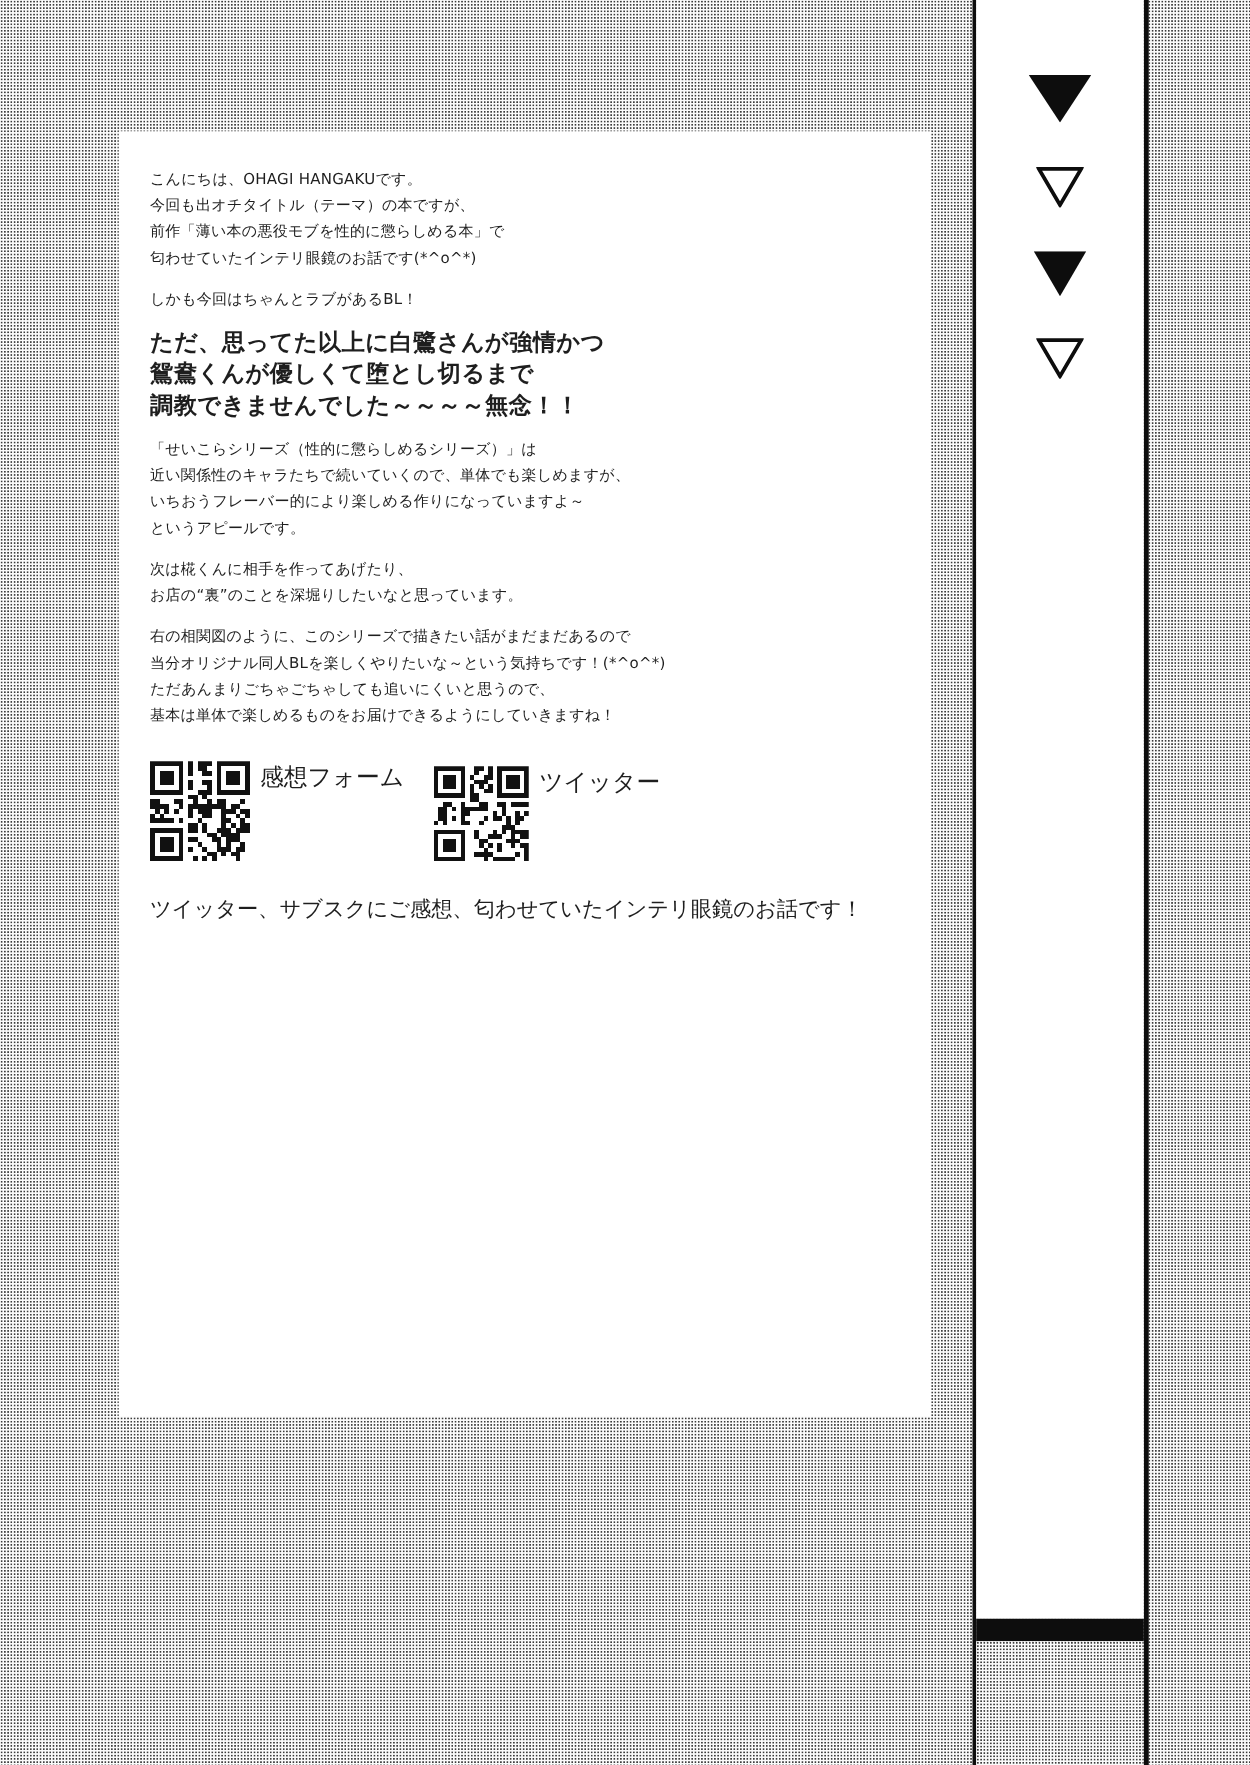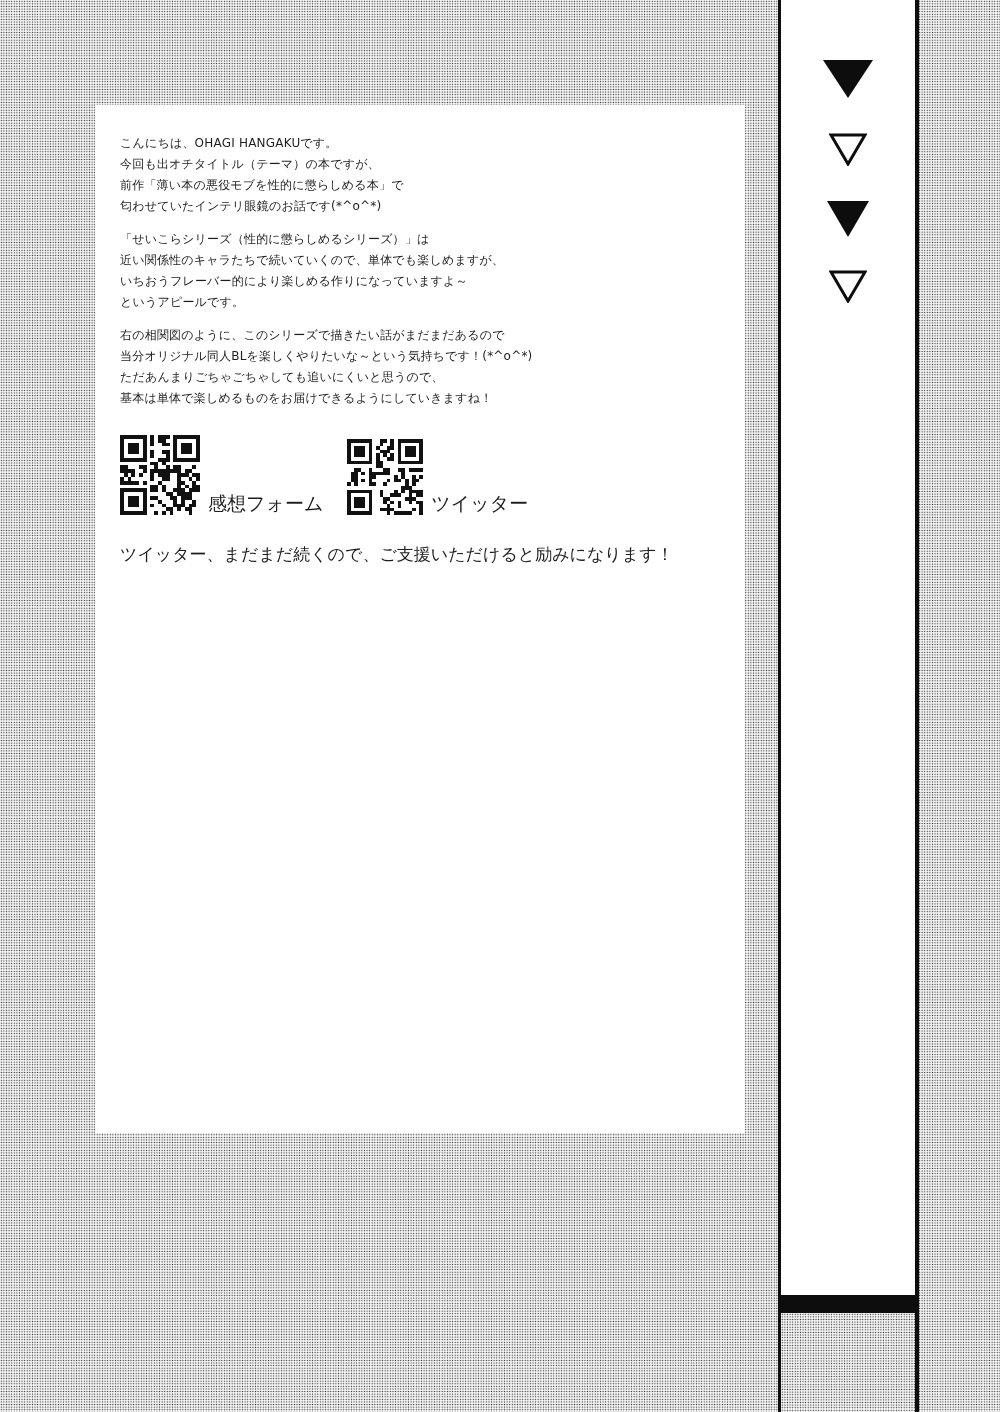--- a/index.html
+++ b/index.html
@@ -16,21 +16,21 @@
   }
   .page{position:absolute;inset:0;}
   
   .content-box{
     position:absolute;left:95px;top:105px;width:650px;height:1028px;
     background:#ffffff;box-sizing:border-box;padding:28px 18px 0 25px;
   }
   .para{margin:0 0 12px 0;font-size:12px;line-height:21px;white-space:nowrap;letter-spacing:0.2px;}
   .para.bold{font-weight:700;font-size:18.5px;line-height:25px;letter-spacing:0.4px;}
   .qr-row{display:flex;align-items:flex-end;margin-top:26px;}
-  .qr-item{display:flex;align-items:flex-end;}
+  .qr-item{display:flex;}
   .qr-item + .qr-item{margin-left:24px;}
   .qr-label{margin-left:8px;margin-bottom:2px;font-size:19px;white-space:nowrap;}
   .footer-note{margin:24px 0 0 0;font-size:17px;line-height:22px;white-space:nowrap;}
   
   .right-strip{
     position:absolute;left:778px;top:0;width:141px;height:1412px;box-sizing:border-box;
     border-left:3px solid #0d0d0d;border-right:4px solid #0d0d0d;
   }
   .strip-white{position:absolute;left:0;top:0;width:100%;height:1295px;background:#fff;}
   .strip-bar{position:absolute;left:0;top:1295px;width:100%;height:18px;background:#0d0d0d;}
@@ -38,21 +38,24 @@
   .tri{position:absolute;left:50%;transform:translateX(-50%);line-height:0;}
 </style>
 </head>
 <body>
 
 <div class="page dots">
 
   <div class="content-box">
     <div id="paragraphs">
         <p class="para normal">こんにちは、OHAGI HANGAKUです。<br>今回も出オチタイトル（テーマ）の本ですが、<br>前作「薄い本の悪役モブを性的に懲らしめる本」で<br>匂わせていたインテリ眼鏡のお話です(*^o^*)</p>
+        <p class="para normal">しかも今回はちゃんとラブがあるBL！</p>
+        <p class="para bold">ただ、思ってた以上に白鷺さんが強情かつ<br>鴛鴦くんが優しくて堕とし切るまで<br>調教できませんでした～～～～無念！！</p>
         <p class="para normal">「せいこらシリーズ（性的に懲らしめるシリーズ）」は<br>近い関係性のキャラたちで続いていくので、単体でも楽しめますが、<br>いちおうフレーバー的により楽しめる作りになっていますよ～<br>というアピールです。</p>
+        <p class="para normal">次は椛くんに相手を作ってあげたり、<br>お店の“裏”のことを深堀りしたいなと思っています。</p>
         <p class="para normal">右の相関図のように、このシリーズで描きたい話がまだまだあるので<br>当分オリジナル同人BLを楽しくやりたいな～という気持ちです！(*^o^*)<br>ただあんまりごちゃごちゃしても追いにくいと思うので、<br>基本は単体で楽しめるものをお届けできるようにしていきますね！</p>
       </div>
 
     <div class="qr-row">
       <div class="qr-item">
         <div id="qr1"><svg viewBox="0 0 21 21" width="80" height="80" shape-rendering="crispEdges">
               <rect x="0" y="0" width="21" height="21" fill="#ffffff"></rect>
               <rect x="8" y="0" width="1" height="1" fill="#111111"></rect>
               <rect x="10" y="0" width="1" height="1" fill="#111111"></rect>
               <rect x="11" y="0" width="1" height="1" fill="#111111"></rect>
@@ -310,21 +313,21 @@
               <rect x="15" y="1" width="5" height="5" fill="#ffffff"></rect>
               <rect x="16" y="2" width="3" height="3" fill="#111111"></rect>
               <rect x="0" y="14" width="7" height="7" fill="#111111"></rect>
               <rect x="1" y="15" width="5" height="5" fill="#ffffff"></rect>
               <rect x="2" y="16" width="3" height="3" fill="#111111"></rect>
             </svg></div>
         <span class="qr-label">ツイッター</span>
       </div>
     </div>
 
-    <p class="footer-note">ツイッター、まだまだ続くので、ご支援いただけると励みになります！</p>
+    <p class="footer-note">ツイッター、サブスクにご感想、匂わせていたインテリ眼鏡のお話です！</p>
   </div>
 
   <div class="right-strip">
     <div class="strip-white">
       <div id="triangles">
           <div class="tri" style="top: 60px;"><svg width="50" height="38" viewBox="0 0 50 38">
               <polygon points="0,0 50,0 25,38" fill="#0d0d0d"></polygon>
             </svg></div>
           <div class="tri" style="top: 133px;"><svg width="38" height="33" viewBox="0 0 38 33">
               <polygon points="2,2 36,2 19,31" fill="#ffffff" stroke="#0d0d0d" stroke-width="3" stroke-linejoin="miter"></polygon>

